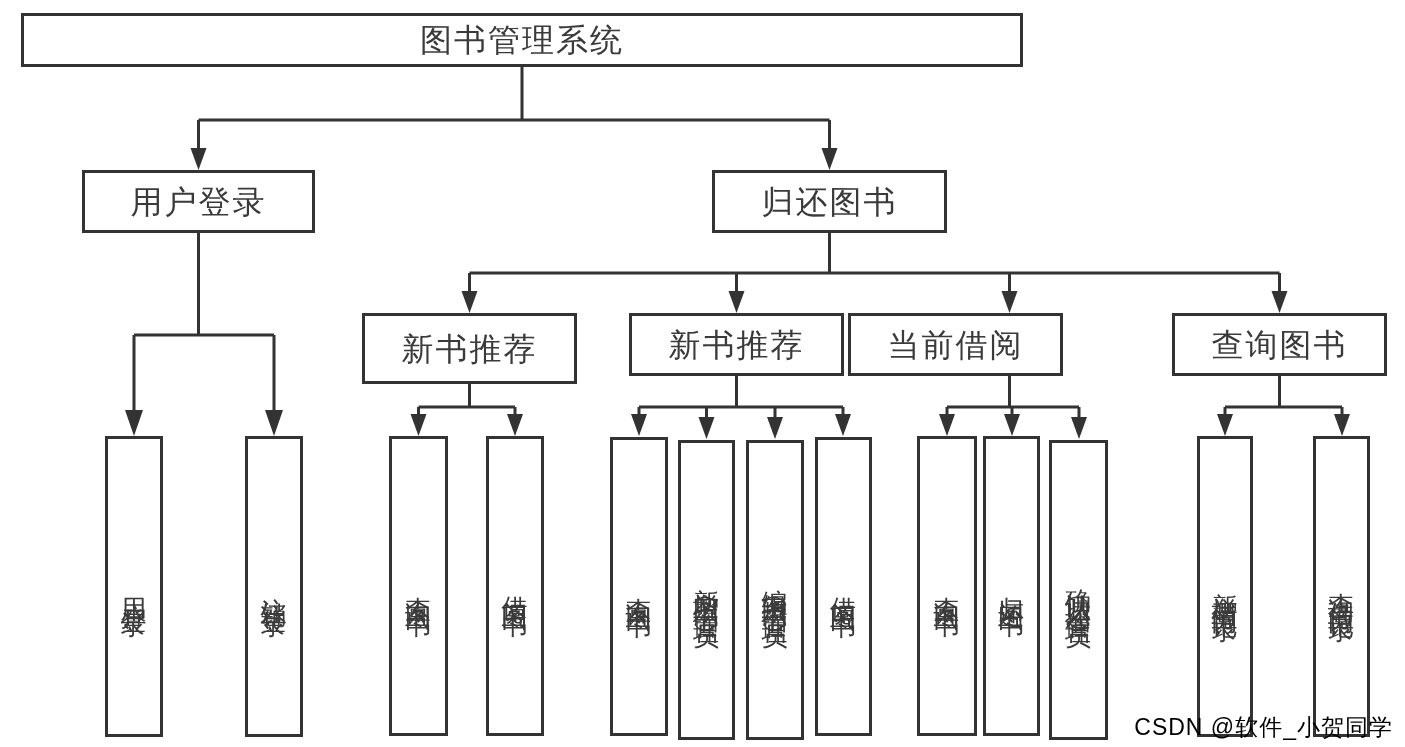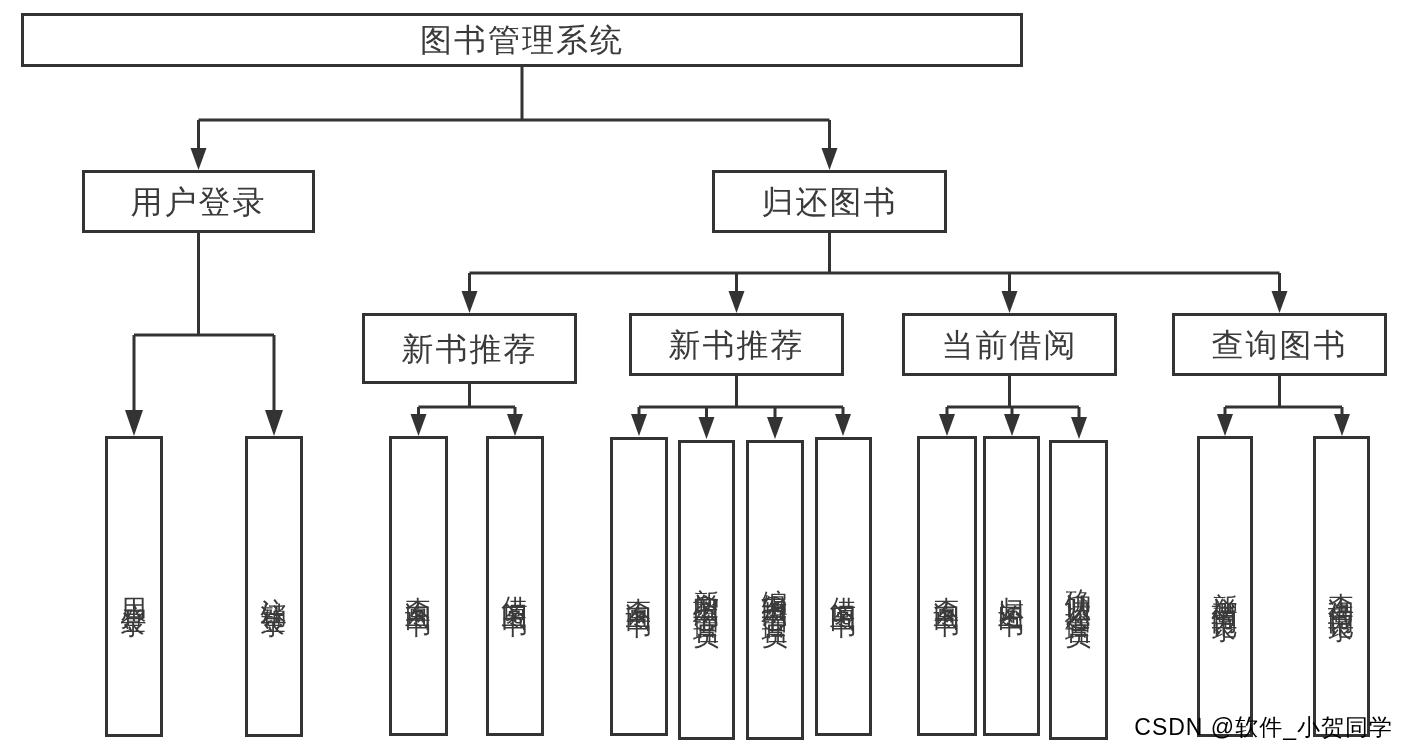--- a/index.html
+++ b/index.html
@@ -95,21 +95,21 @@
   <div class="hbox" style="left:712px; top:170px; width:235px; height:63px">
     <span>归还图书</span>
   </div>
 
   <div class="hbox" style="left:362px; top:313px; width:215px; height:71px">
     <span>新书推荐</span>
   </div>
   <div class="hbox" style="left:629px; top:313px; width:215px; height:63px">
     <span>新书推荐</span>
   </div>
-  <div class="hbox" style="left:902px; top:313px; width:215px; height:63px">
+  <div class="hbox" style="left:848px; top:313px; width:215px; height:63px">
     <span>当前借阅</span>
   </div>
   <div class="hbox" style="left:1172px; top:313px; width:215px; height:63px">
     <span>查询图书</span>
   </div>
 
   <div class="vbox" style="left:105px; top:436px; width:58px; height:301px">
     <span class="vtext">用户登录</span>
   </div>
   <div class="vbox" style="left:245px; top:436px; width:58px; height:301px">

